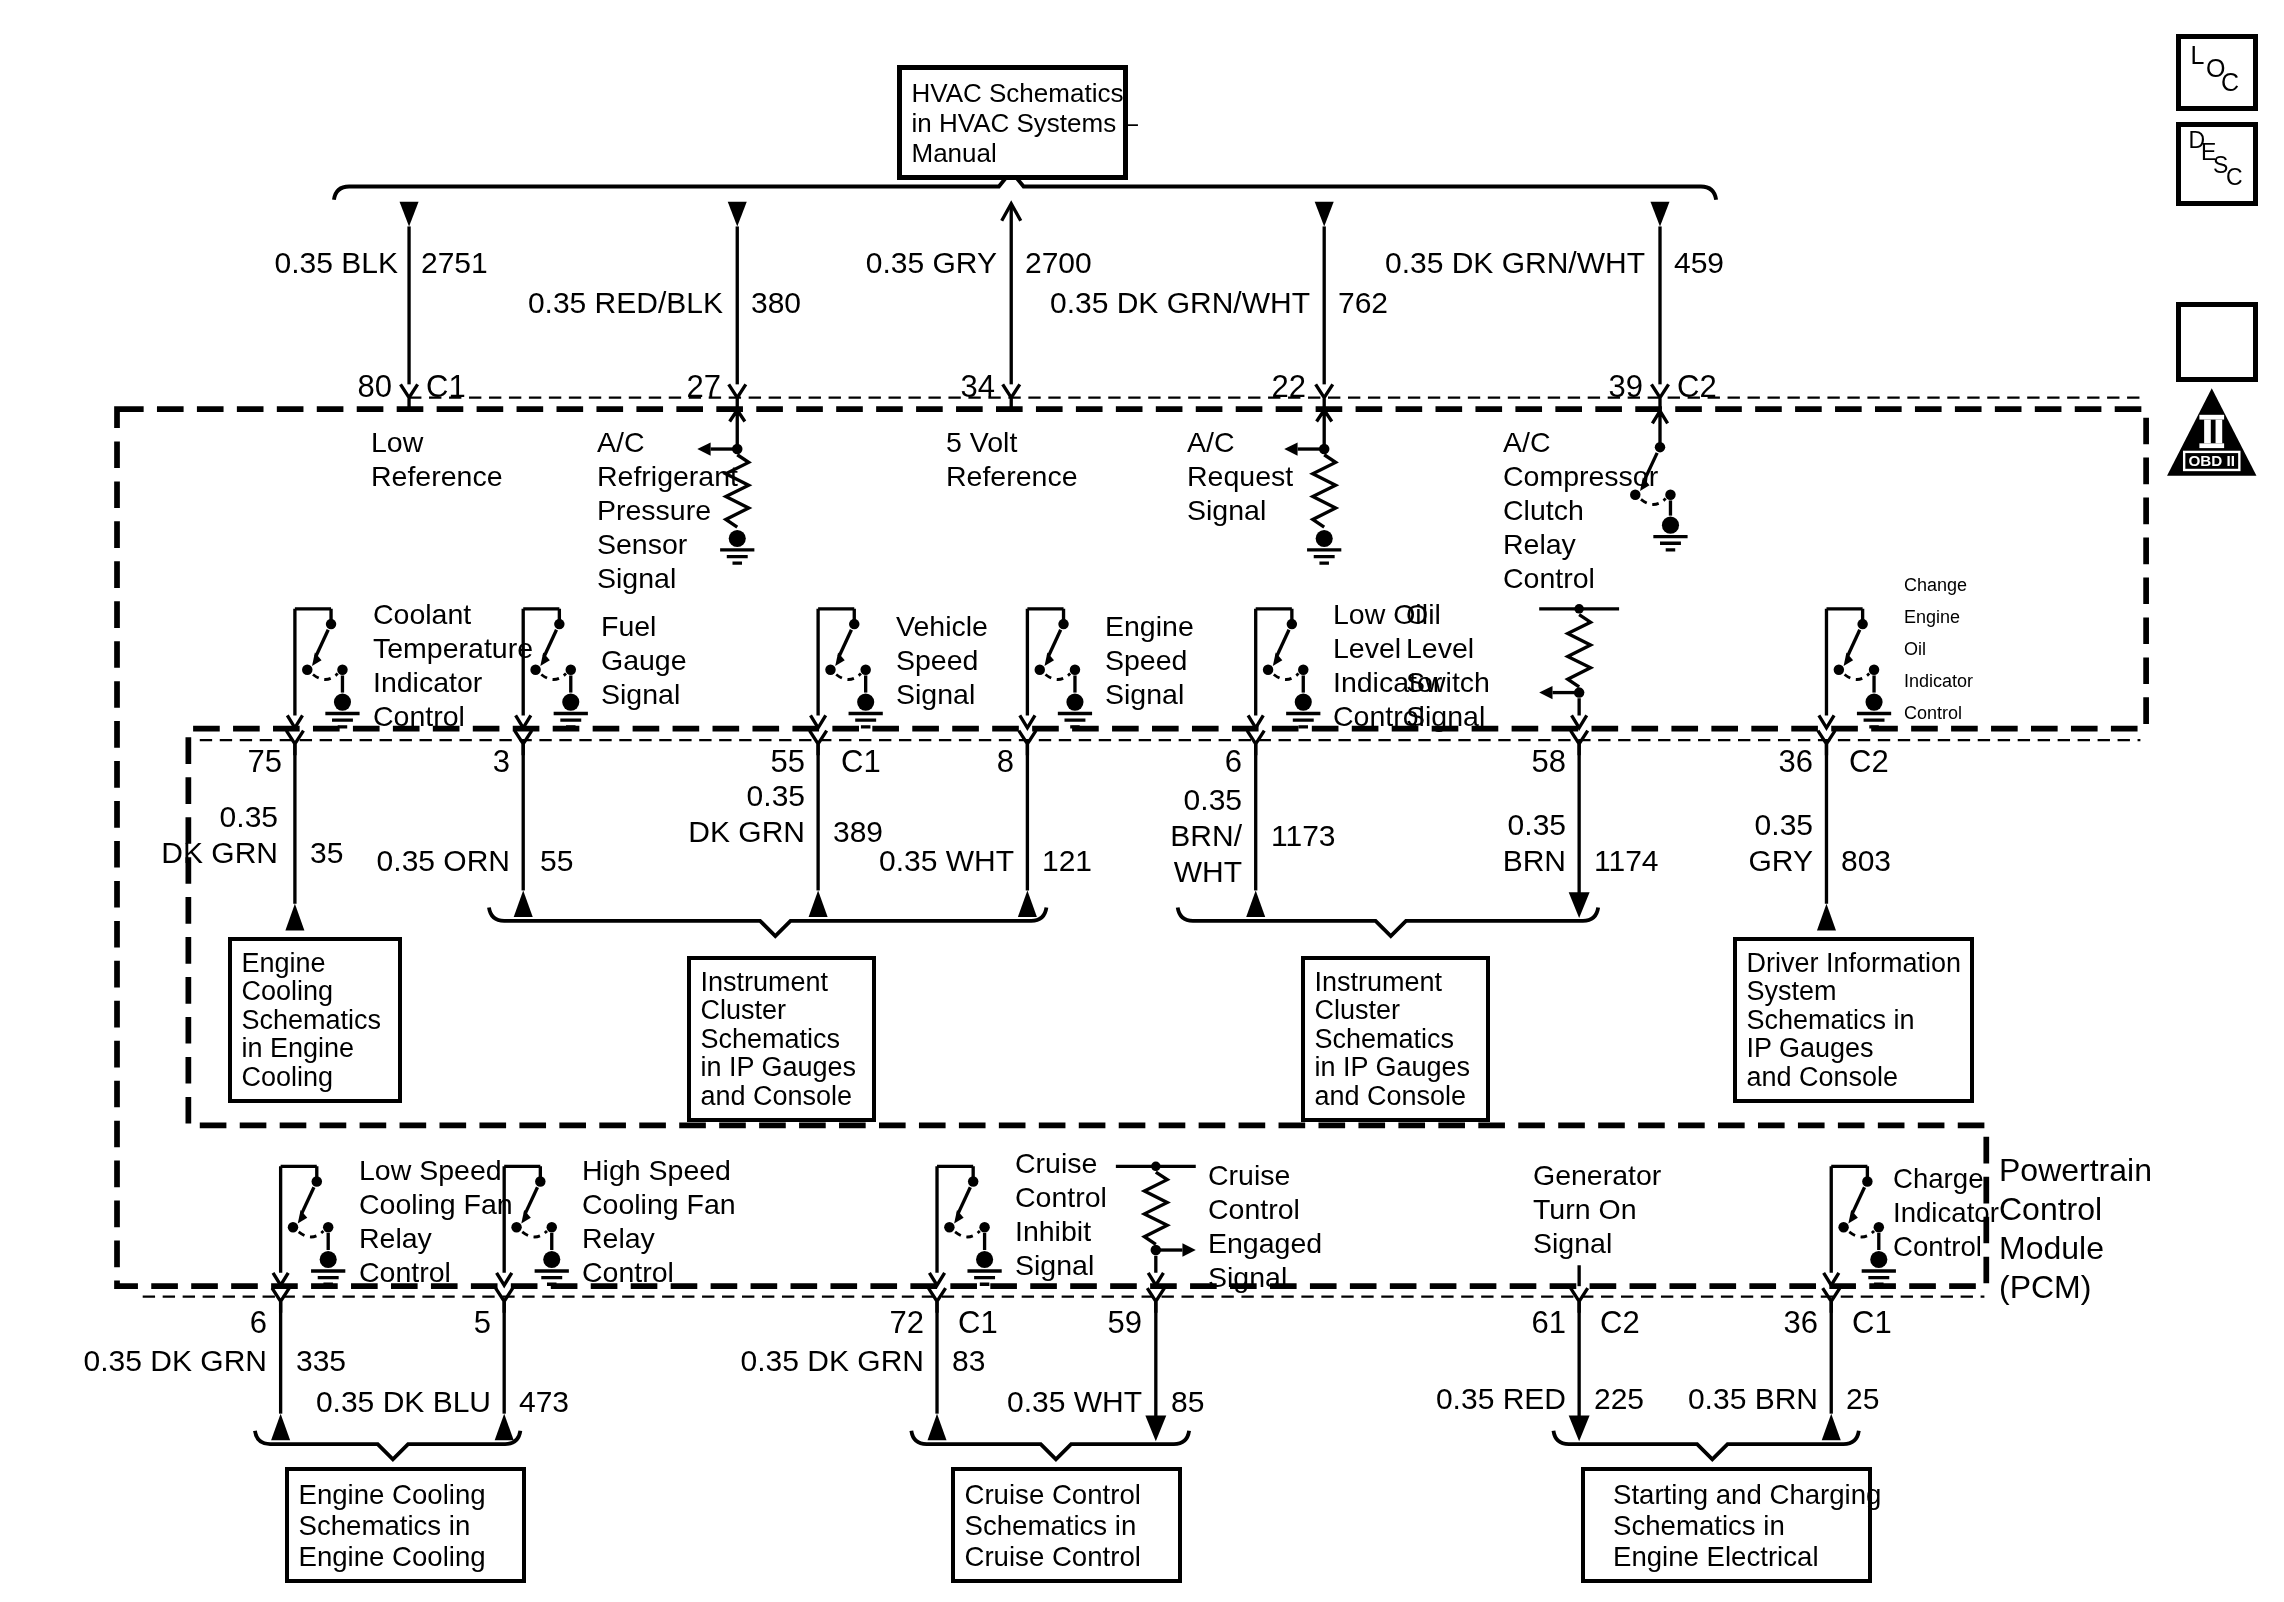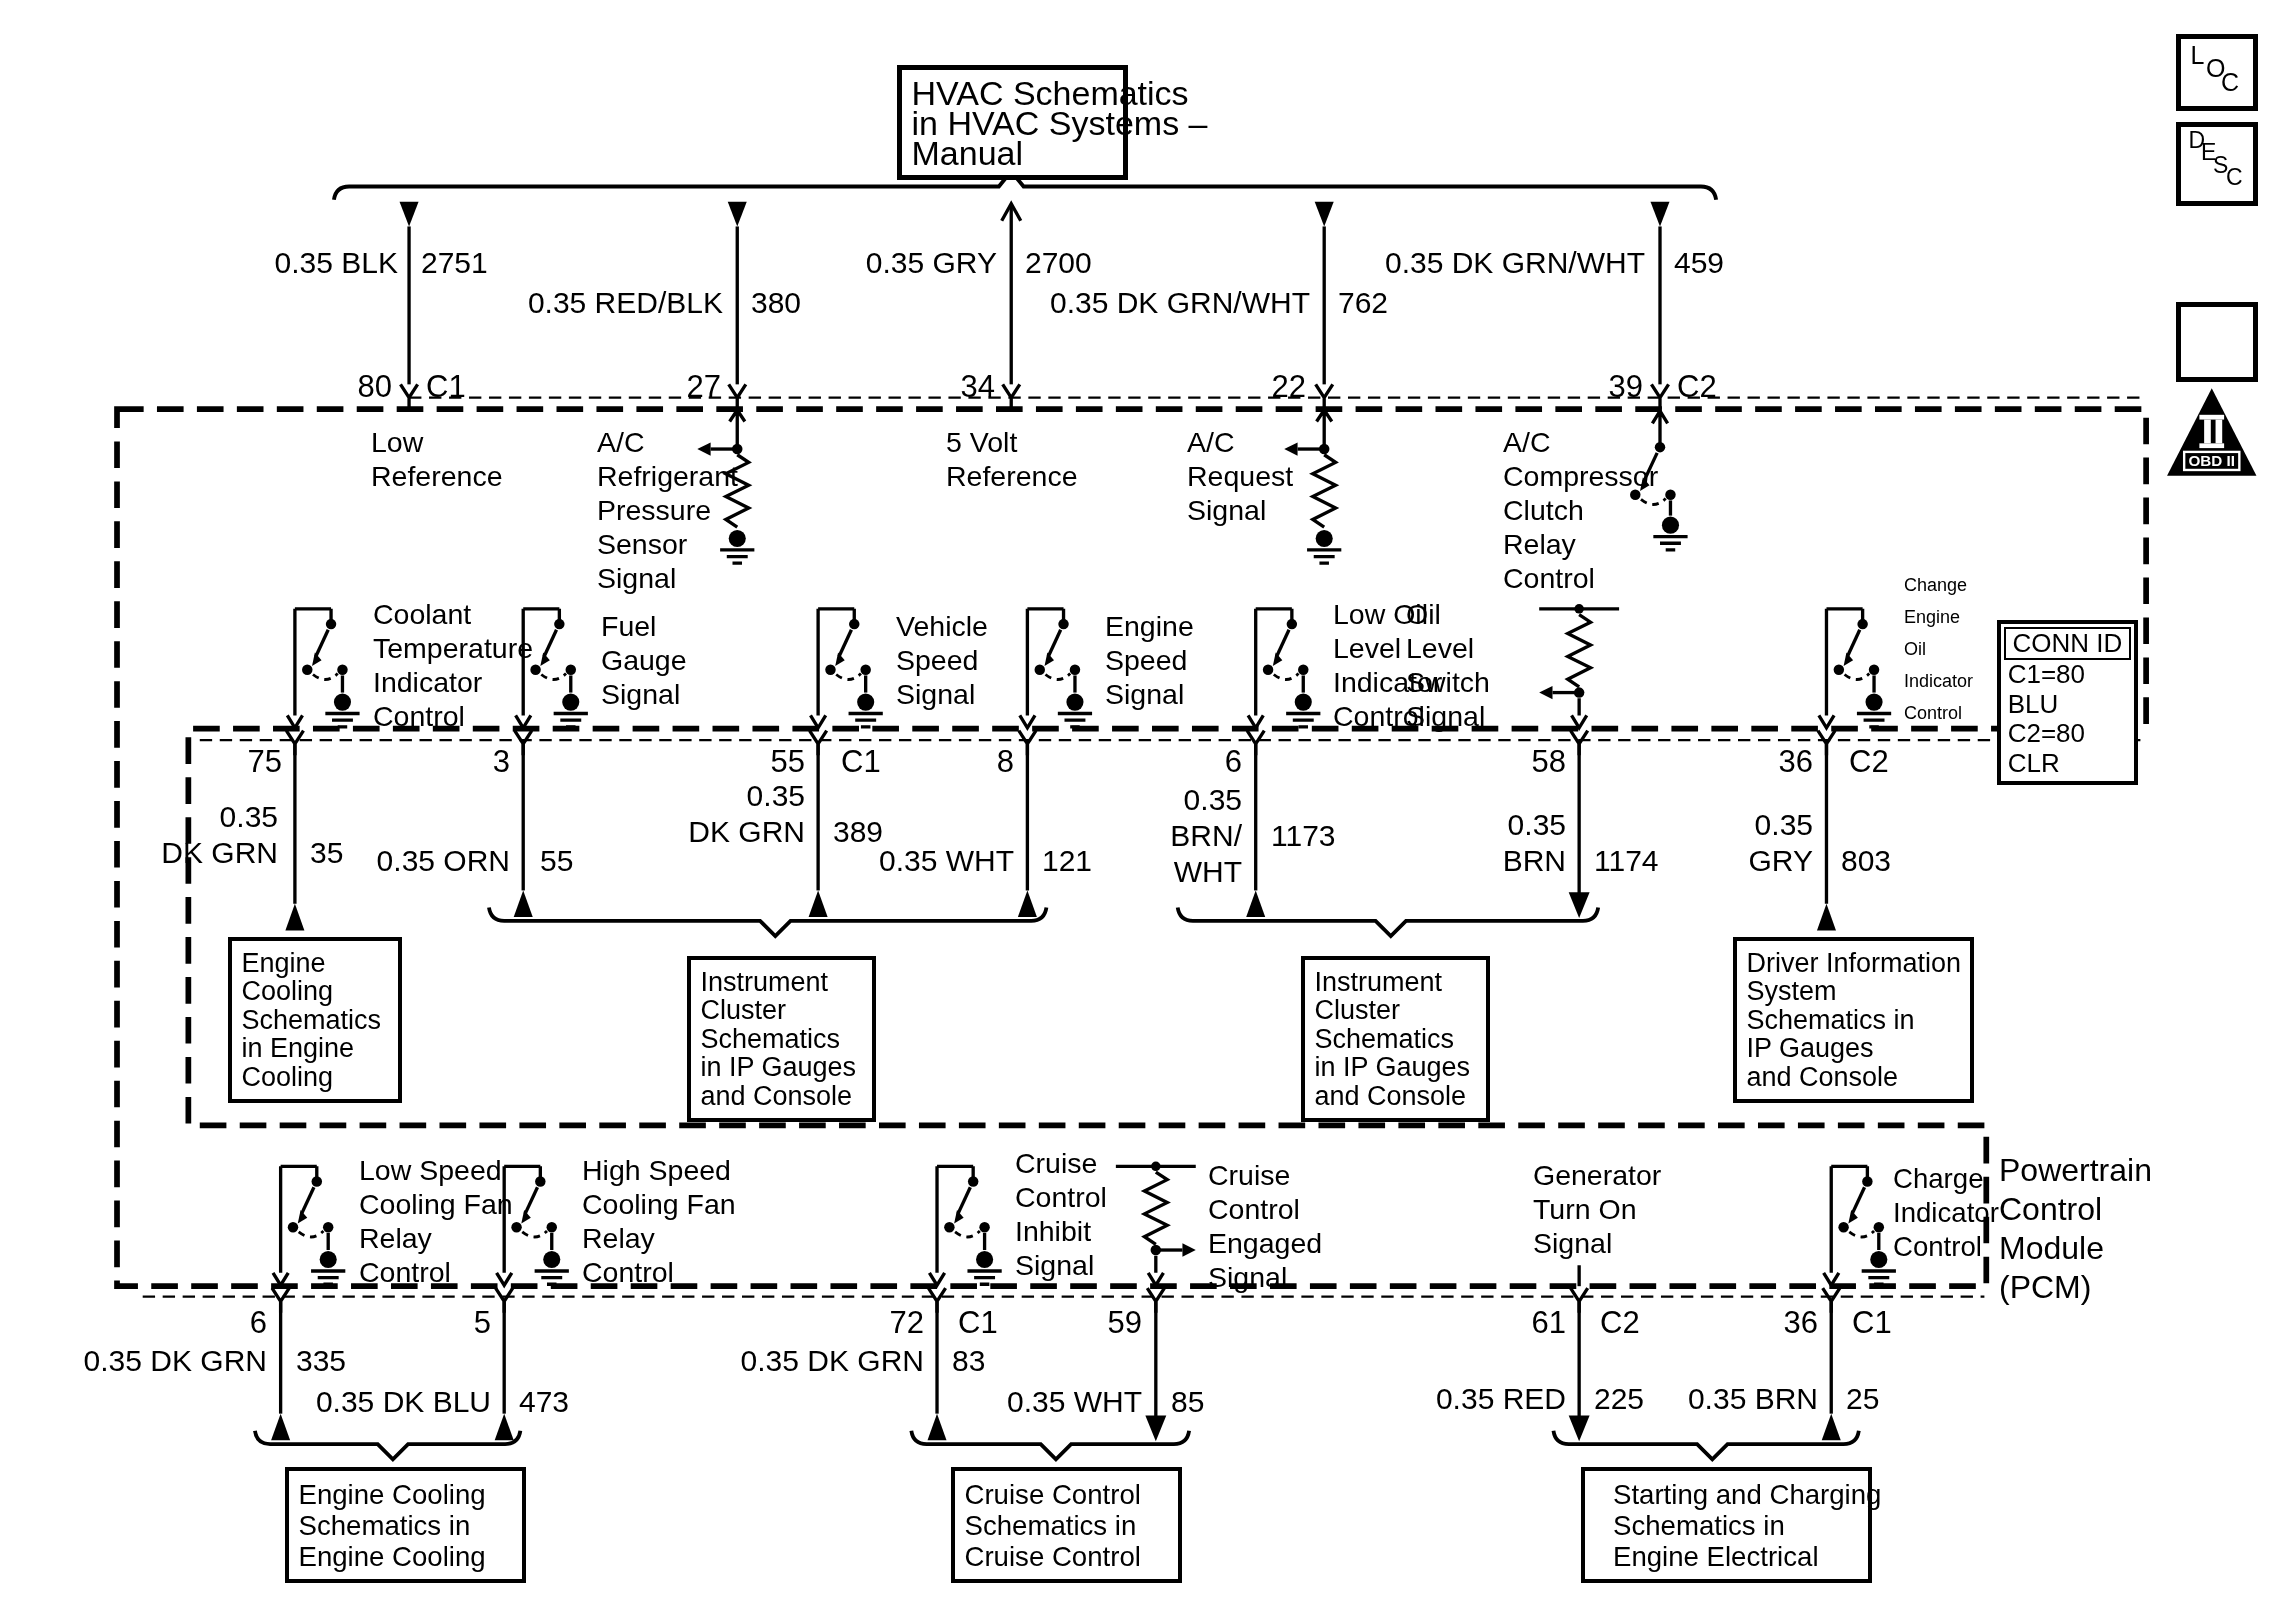--- a/index.html
+++ b/index.html
@@ -7,21 +7,21 @@
          font-family:"Liberation Sans", sans-serif;overflow:hidden;}
   #geom{position:absolute;left:0;top:0;}
   .abs{position:absolute;white-space:pre;}
   .t{position:absolute;white-space:pre;font-size:30px;line-height:36px;}
   .pin{font-size:31px;}
   .sig{font-size:28.5px;line-height:34px;}
   .sig34{font-size:18px;line-height:32px;}
   .ra{transform:translateX(-100%);text-align:right;}
   .box{position:absolute;border:4.8px solid #000;padding:7.6px 9.5px;font-size:27px;
        line-height:28.5px;white-space:pre;background:#fff;}
-  .refbox{border-width:5.7px;font-size:34px;line-height:30px;}
+  .refbox{border-width:5.7px;font-size:26px;line-height:30px;}
   .btn{position:absolute;border:5.7px solid #000;background:#fff;}
   .btn span{position:absolute;font-size:25px;}
   .connid{position:absolute;border:4.8px solid #000;background:#fff;padding:2.9px;}
   .connid .hd{border:2.9px solid #000;text-align:center;font-size:26px;line-height:29.5px;}
   .connid .rw{font-size:26px;line-height:29.5px;padding-left:3.8px;}
   .pcmlbl{font-size:32px;line-height:39px;}
   svg line,svg path,svg polyline{stroke:#000;fill:none;stroke-width:3.5px;}
   svg .bd{stroke-width:6px;stroke-dasharray:28 14;}
   svg .td{stroke-width:2.5px;stroke-dasharray:13 8;}
   svg .ad{stroke-width:3px;stroke-dasharray:7 6;}
@@ -361,25 +361,20 @@
 BRN/
 WHT</div>
 <div class="t" style="left:1271px;top:818px;">1173</div>
 <div class="t ra" style="left:1566px;top:807px;">0.35
 BRN</div>
 <div class="t" style="left:1594px;top:843px;">1174</div>
 <div class="t ra" style="left:1813px;top:807px;">0.35
 GRY</div>
 <div class="t" style="left:1841px;top:843px;">803</div>
 
-<div class="connid" style="left:1997px;top:620px;width:127px;">
-  <div class="hd">CONN ID</div>
-  <div class="rw">C1=80 BLU</div>
-  <div class="rw">C2=80 CLR</div>
-</div>
 
 <div class="box" style="left:228px;top:937px;width:147px;">Engine
 Cooling
 Schematics
 in Engine
 Cooling</div>
 <div class="box" style="left:687px;top:956px;width:162px;">Instrument
 Cluster
 Schematics
 in IP Gauges

